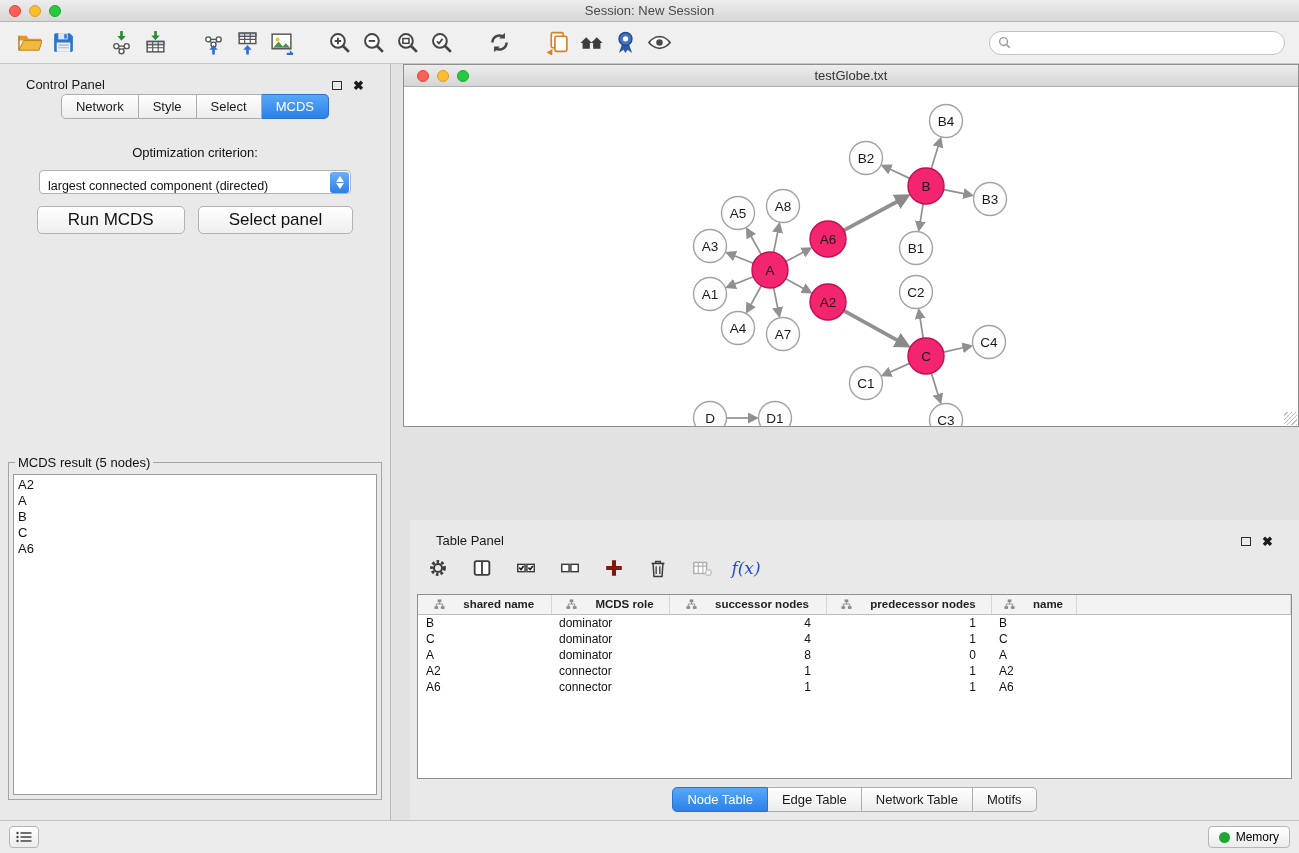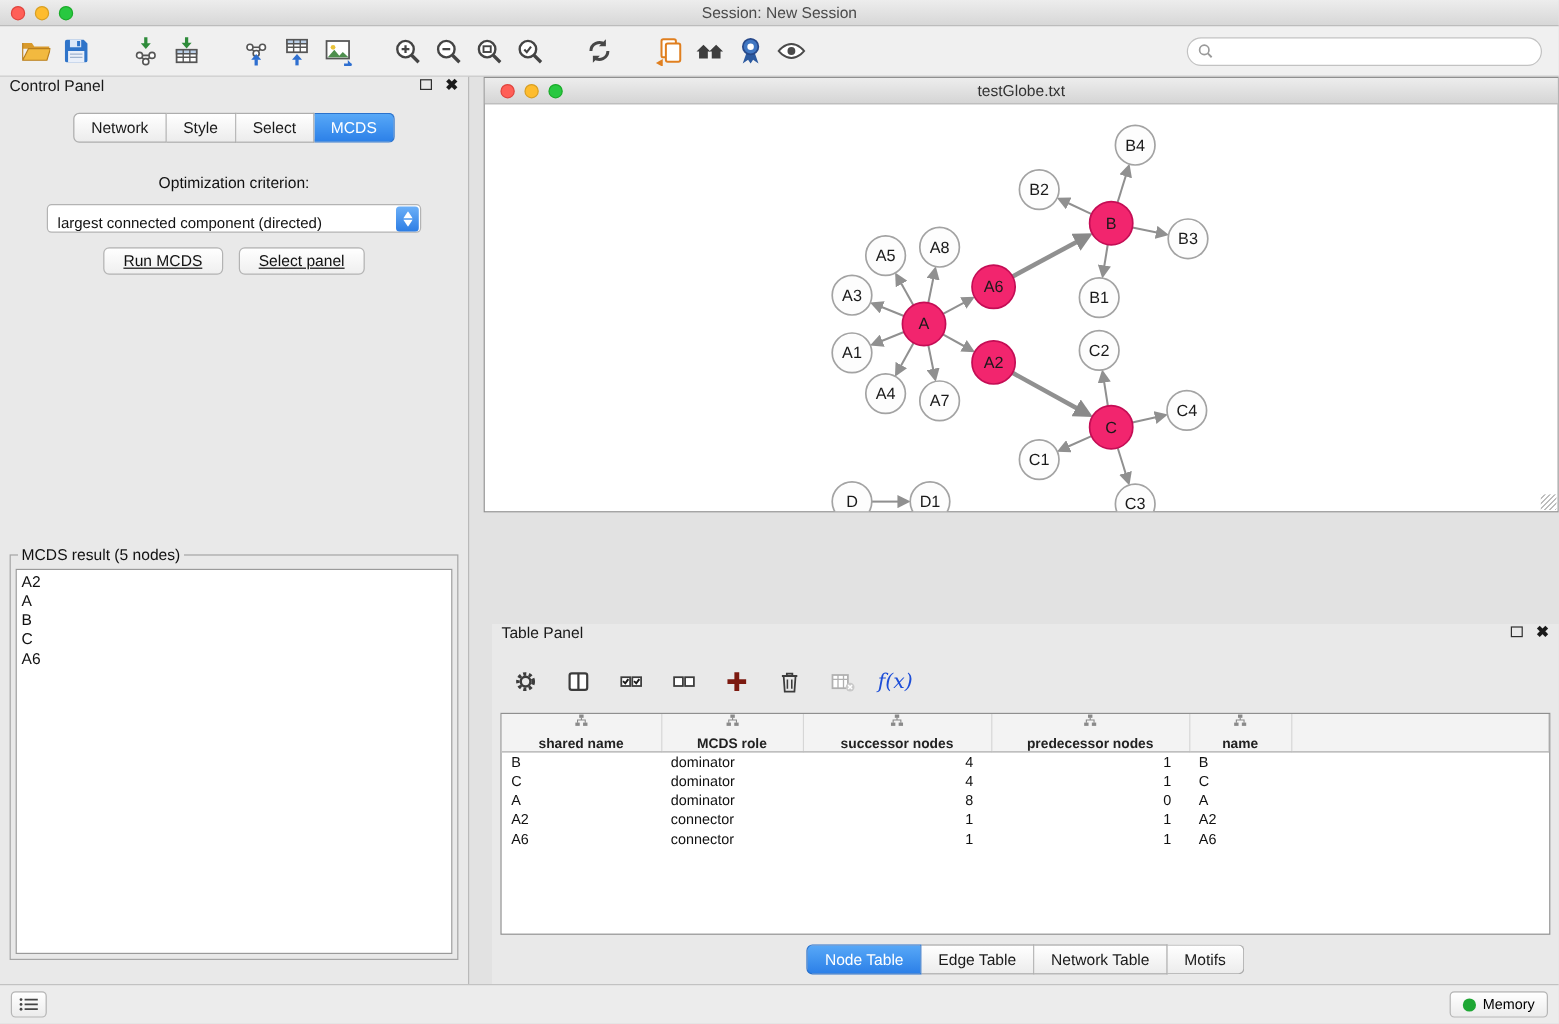--- a/index.html
+++ b/index.html
@@ -25,21 +25,21 @@
   .tb-btn { width:34px; height:32px; border:none; background:transparent; display:flex;
     align-items:center; justify-content:center; cursor:pointer; padding:0; }
   .tb-btn svg { width:25px; height:25px; }
   .search-box { margin-left:auto; width:296px; height:24px; background:#fff; border:1px solid #c2c2c2;
     border-radius:12px; display:flex; align-items:center; padding:0 8px; margin-right:2px; }
   .search-box input { border:none; outline:none; flex:1; font-size:12px; background:transparent; margin-left:5px; }
 
   
   .control-panel { position:absolute; top:64px; left:0; width:391px; bottom:33px;
     background:#e9e9e9; border-right:1px solid #b9b9b9; }
-  .panel-header { height:28px; display:flex; align-items:flex-start; padding:0 8px; font-size:13px; color:#1a1a1a;gap:19px; }
+  .panel-header { height:28px; display:flex; align-items:flex-end; padding:0 26px; font-size:13px; color:#1a1a1a;gap:19px; }
   .win-btns { margin-left:auto; display:flex; gap:11px; align-items:center; }
   .float-btn { width:10px; height:9px; border:1.6px solid #2e2e2e; background:transparent; display:inline-block; cursor:pointer;}
   .close-x { font-size:13px; font-weight:bold; color:#1a1a1a; cursor:pointer; line-height:1;}
 
   .cp-tabs { display:flex; justify-content:center; margin-top:2px; }
   .cp-tab, .tp-tab { border:1px solid #adadad; border-left:none; background:linear-gradient(#ffffff,#ececec);
     padding:4px 14px; font-size:13px; color:#1a1a1a; cursor:pointer; }
   .cp-tab:first-child, .tp-tab:first-child { border-left:1px solid #adadad; border-radius:5px 0 0 5px; }
   .cp-tab:last-child, .tp-tab:last-child { border-radius:0 5px 5px 0; }
   .cp-tab.active, .tp-tab.active { background:linear-gradient(#57a8f7,#2c80e8); color:#fff; border-color:#2a72cc; }
@@ -48,21 +48,21 @@
   .dropdown { width:312px; height:24px; margin:10px auto 0; background:#fff; border:1px solid #b3b3b3;
     border-radius:4px; display:flex; align-items:flex-end; cursor:pointer; }
   .dropdown-text { flex:1; font-size:12.5px; padding-left:8px; white-space:nowrap; overflow:hidden; }
   .dropdown-stepper { width:19px; height:21px; border-radius:3px; margin-right:1px;
     background:linear-gradient(#6cb0f8,#2d7de4); display:flex; flex-direction:column;
     align-items:center; justify-content:center; gap:1px; }
   .dropdown-stepper svg { display:block; }
 
   .cp-buttons { display:flex; justify-content:center; gap:13px; margin-top:12px; }
   .mac-btn { background:linear-gradient(#ffffff,#efefef); border:1px solid #b3b3b3; border-radius:5px;
-    padding:3px 16px; font-size:13px; color:#111; cursor:pointer;text-decoration:underline; }
+    padding:3px 30px; font-size:17px; color:#111; cursor:pointer; }
 
   .result-fieldset { position:absolute; left:8px; right:8px; top:391px; bottom:20px;
     border:1px solid #a5a5a5; padding:4px; }
   .result-fieldset legend { font-size:13px; padding:0 3px; margin-left:2px; }
   .result-list { width:100%; height:100%; background:#fff; border:1px solid #9a9a9a;
     padding:2px 4px; font-size:13px; overflow:auto; }
   .result-item { line-height:16px; cursor:default; }
 
   
   .network-window { position:absolute; left:403px; top:64px; width:896px; height:363px;
@@ -81,21 +81,21 @@
   .tp-toolbar { height:40px; display:flex; align-items:center; padding:0 14px; gap:16px; }
   .tp-btn { width:28px; height:28px; border:none; background:transparent; display:flex;
     align-items:center; justify-content:center; cursor:pointer; padding:0; }
   .tp-btn svg { width:22px; height:22px; }
   .fx { font-family:"DejaVu Serif",serif; font-style:italic; font-size:17px; color:#1d4ed8; }
 
   .tp-table-wrap { flex:1; margin:6px 7px 6px; background:#fff; border:1px solid #8f8f8f; overflow:hidden; }
   table { border-collapse:collapse; width:100%; table-layout:fixed; font-size:12px; }
   thead th { background:#f3f3f3; border-bottom:1px solid #bdbdbd; border-right:1px solid #d6d6d6;
     font-weight:bold; font-size:11.5px; height:19px; padding:0 4px; color:#222; cursor:pointer; }
-  thead th .th-inner { display:flex; align-items:center; justify-content:center; gap:8px;flex-direction:column; }
+  thead th .th-inner { display:flex; align-items:center; justify-content:center; gap:18px; }
   tbody td { padding:1px 8px; height:16px; white-space:nowrap; overflow:hidden; }
   td.num { text-align:right; padding-right:15px; }
 
   .tp-tabs { display:flex; justify-content:center; margin:2px 0 8px;align-items:center; }
 
   
   .status-bar { position:absolute; left:0; right:0; bottom:0; height:33px; background:#ececec;
     border-top:1px solid #c2c2c2; display:flex; align-items:center; padding:0 9px;gap:27px; }
   .list-btn { width:30px; height:22px; border:1px solid #b5b5b5; border-radius:4px;
     background:linear-gradient(#fff,#ececec); display:flex; align-items:center; justify-content:center; cursor:pointer; }

